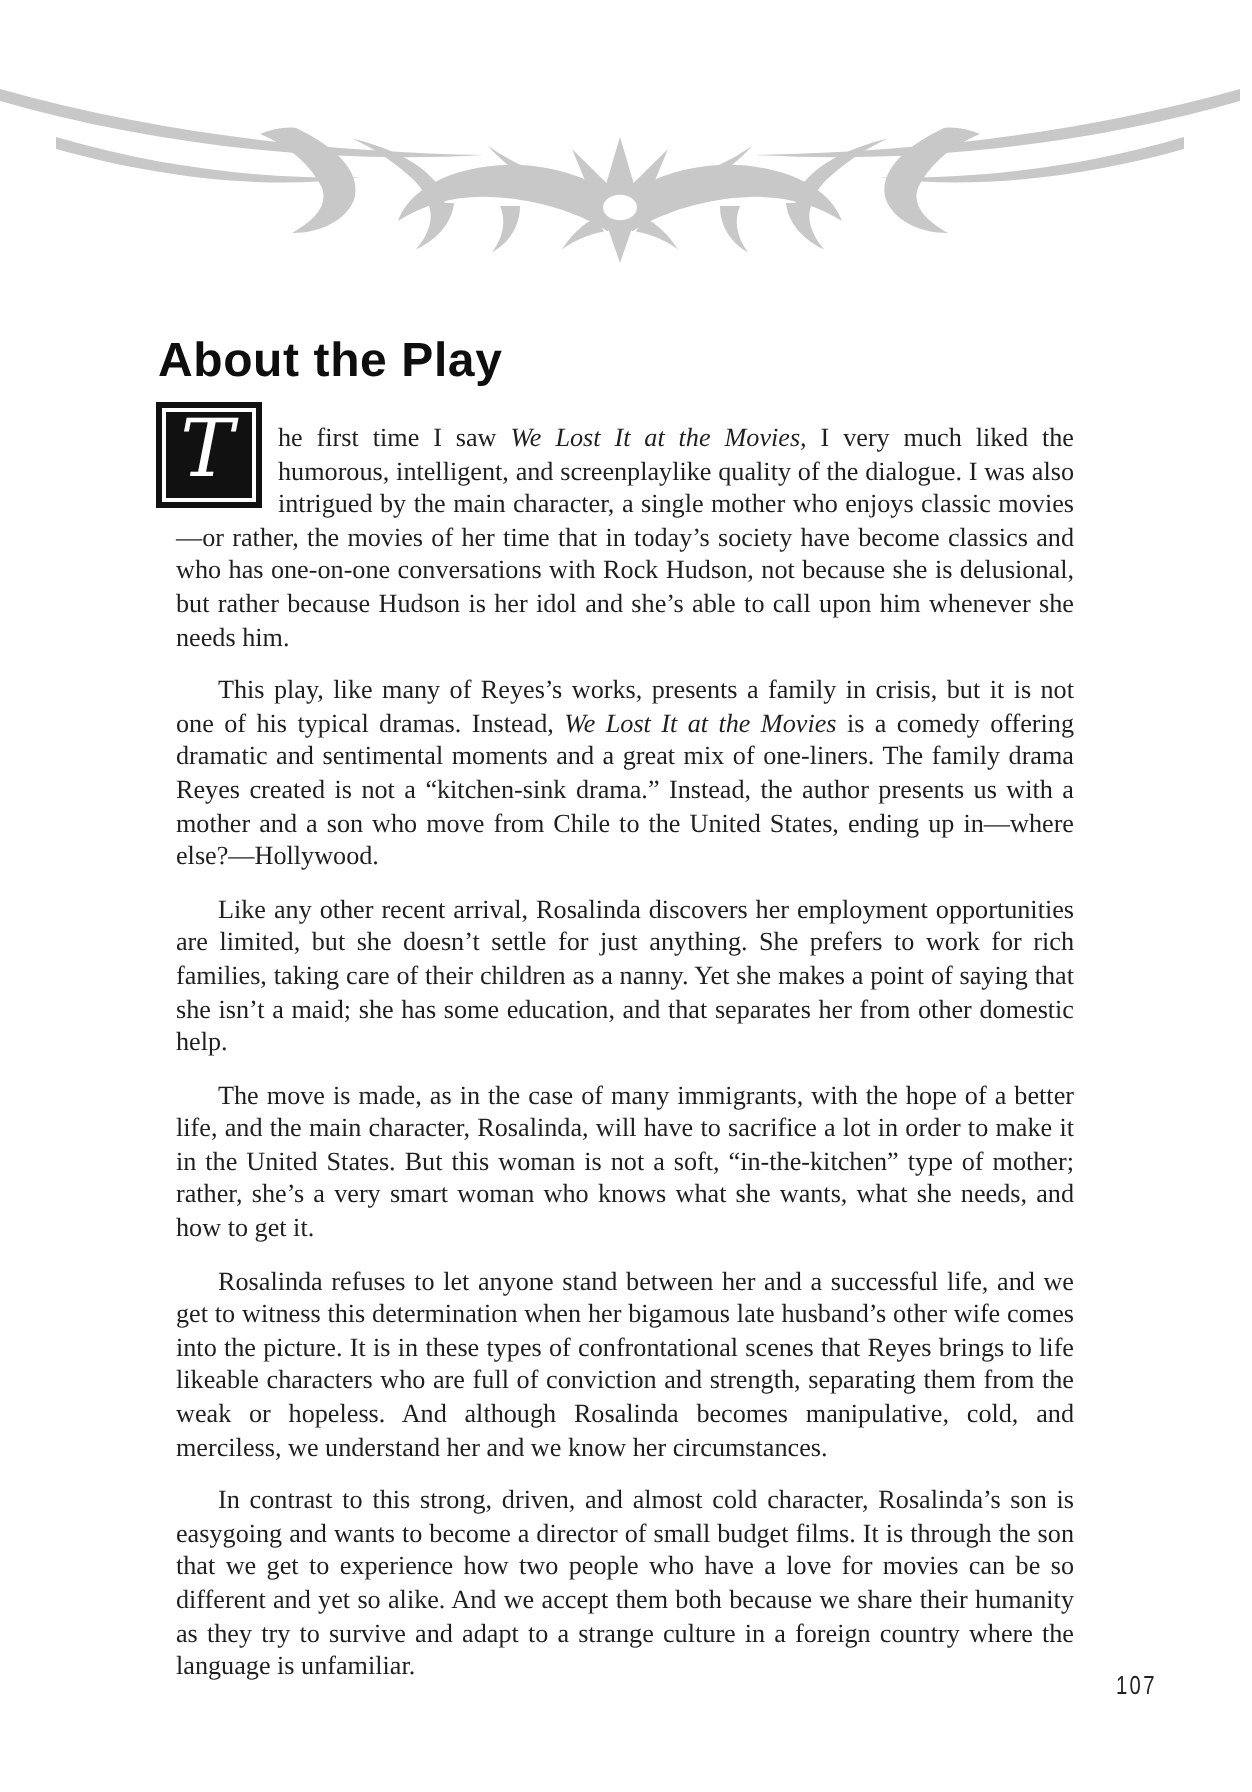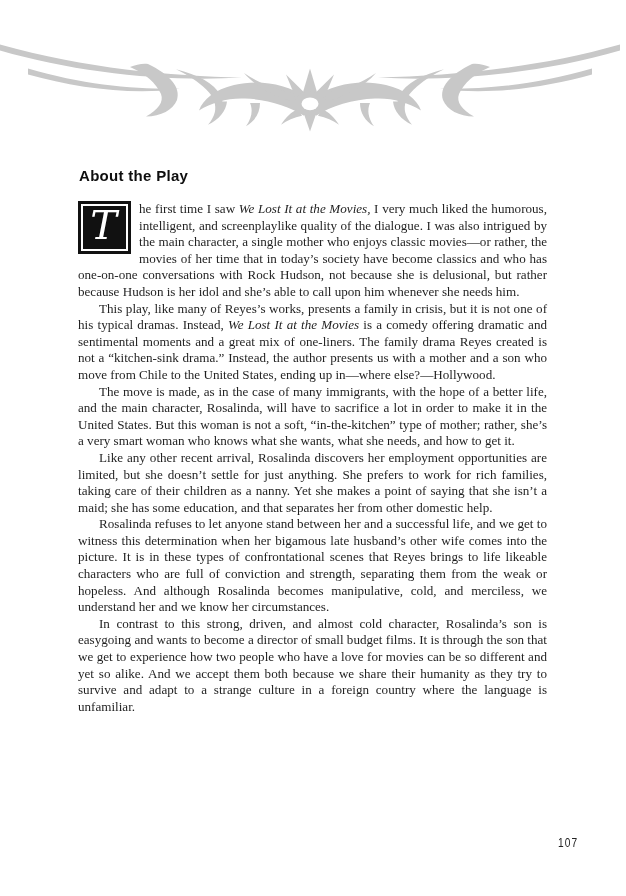--- a/index.html
+++ b/index.html
@@ -13,35 +13,35 @@
   .page { position: absolute; inset: 0; }
 
   .ornament { position: absolute; top: 0; left: 0; }
 
   .page-title {
     position: absolute;
     top: 167px; left: 79px;
     margin: 0;
     font-family: "Liberation Sans", sans-serif;
     font-weight: 700;
-    font-size: 15px;
+    font-size: 24px;
     letter-spacing: 0.3px;
     color: #0e0e0e;
   }
 
   .body-text {
     position: absolute;
     top: 201px; left: 78px;
     width: 469px;
     font-size: 13.1px;
     line-height: 16.6px;
     text-align: justify;
     color: #1f1f1f;
   }
-  .body-text p { margin: 0; text-indent: 21px; }
+  .body-text p { margin: 10px; text-indent: 21px; }
   .body-text p.first { text-indent: 0; }
   .body-text em { font-style: italic; }
 
   .dropcap {
     float: left;
     width: 43px; height: 43px;
     background: #111111;
     border: 2px solid #ffffff;
     outline: 3px solid #111111;
     margin: 3px 11px 3px 3px;
@@ -100,22 +100,22 @@
 
   <h1 class="page-title">About the Play</h1>
 
   <div class="body-text">
     <div class="dropcap">
       <span>T</span>
     </div>
     <div id="paragraphs">
         <p class="first"><span>he first time I saw </span><em>We Lost It at the Movies,</em><span> I very much liked the humorous, intelligent, and screenplaylike quality of the dialogue. I was also intrigued by the main character, a single mother who enjoys classic movies—or rather, the movies of her time that in today’s society have become classics and who has one-on-one conversations with Rock Hudson, not because she is delusional, but rather because Hudson is her idol and she’s able to call upon him whenever she needs him.</span></p>
         <p><span>This play, like many of Reyes’s works, presents a family in crisis, but it is not one of his typical dramas. Instead, </span><em>We Lost It at the Movies</em><span> is a comedy offering dramatic and sentimental moments and a great mix of one-liners. The family drama Reyes created is not a “kitchen-sink drama.” Instead, the author presents us with a mother and a son who move from Chile to the United States, ending up in—where else?—Hollywood.</span></p>
+        <p><span>Like any other recent arrival, Rosalinda discovers her employment opportunities are limited, but she doesn’t settle for just anything. She prefers to work for rich families, taking care of their children as a nanny. Yet she makes a point of saying that she isn’t a maid; she has some education, and that separates her from other domestic help.</span></p>
         <p><span>The move is made, as in the case of many immigrants, with the hope of a better life, and the main character, Rosalinda, will have to sacrifice a lot in order to make it in the United States. But this woman is not a soft, “in-the-kitchen” type of mother; rather, she’s a very smart woman who knows what she wants, what she needs, and how to get it.</span></p>
-        <p><span>Like any other recent arrival, Rosalinda discovers her employment opportunities are limited, but she doesn’t settle for just anything. She prefers to work for rich families, taking care of their children as a nanny. Yet she makes a point of saying that she isn’t a maid; she has some education, and that separates her from other domestic help.</span></p>
         <p><span>Rosalinda refuses to let anyone stand between her and a successful life, and we get to witness this determination when her bigamous late husband’s other wife comes into the picture. It is in these types of confrontational scenes that Reyes brings to life likeable characters who are full of conviction and strength, separating them from the weak or hopeless. And although Rosalinda becomes manipulative, cold, and merciless, we understand her and we know her circumstances.</span></p>
         <p><span>In contrast to this strong, driven, and almost cold character, Rosalinda’s son is easygoing and wants to become a director of small budget films. It is through the son that we get to experience how two people who have a love for movies can be so different and yet so alike. And we accept them both because we share their humanity as they try to survive and adapt to a strange culture in a foreign country where the language is unfamiliar.</span></p>
       </div>
   </div>
 
   <div class="page-number">107</div>
 
 </div>
 
 </body></html>

